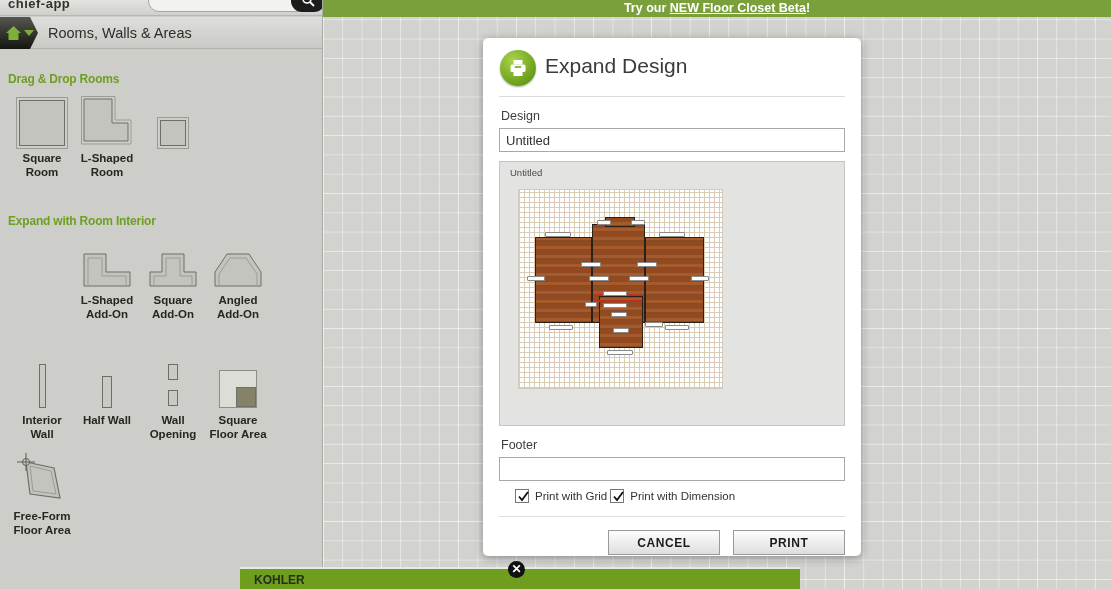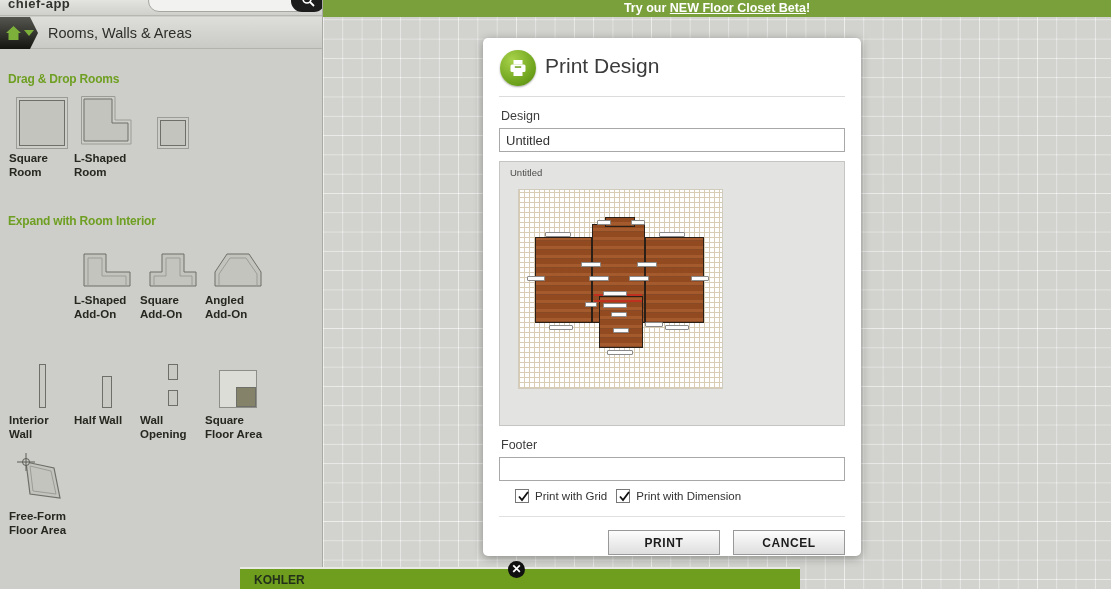--- a/index.html
+++ b/index.html
@@ -91,21 +91,21 @@
   .sec-title {
     font-size: 12px; font-weight: bold; color: #6f9f22;
     margin: 0 0 8px 8px; letter-spacing: -.2px;
   }
   .grp { position: absolute; width: 323px; }
   #grp-rooms     { top: 22px; }
   #grp-additions { top: 164px; }
   #grp-walls     { top: 306px; }
 
   .tiles { position: relative; height: 100px; }
-  .tile { position: absolute; width: 66px; }
+  .tile { position: absolute; width: 66px; text-align: center; }
   .tile .art {
     position: relative; height: 52px; margin: 0 auto 6px;
     display: flex; align-items: flex-end; justify-content: center;
   }
   .tile .lbl {
     font-size: 11.5px; line-height: 13.5px; color: #26271f; font-weight: 600;
   }
   .t0 { left: 9px; } .t1 { left: 74px; } .t2 { left: 140px; } .t3 { left: 205px; }
 
   .sq-room { width: 46px; height: 46px; background: #c3c4bd; border: 1px solid #6e6f68; outline: 1px solid #9b9c95; outline-offset: 2px; }
@@ -180,21 +180,21 @@
     background-image:
       repeating-linear-gradient(0deg, rgba(0,0,0,.18) 0 1px, transparent 1px 9px),
       repeating-linear-gradient(0deg, rgba(255,190,130,.10) 0 4px, rgba(80,35,12,.12) 4px 9px);
   }
   .pv-dim {
     position: absolute; height: 5px; background: #fdfdfd;
     border: .5px solid #8a8a8a; border-radius: 1px;
   }
   .pv-red { position: absolute; background: #c03020; }
 
-  .checks { display: flex; align-items: center; gap: 9px; margin: 8px 0 0 16px; }
+  .checks { display: flex; align-items: center; gap: 3px; margin: 8px 0 0 16px; }
   .cb-wrap { display: flex; align-items: center; gap: 6px; }
   .cb {
     position: relative; width: 14px; height: 14px;
     background: #fff; border: 1px solid #777;
   }
   .cb svg { position: absolute; left: 1px; top: 0px; }
   .cb-label { font-size: 11.5px; color: #333; }
 
   .foot-sep { height: 1px; background: #e0e0e0; margin: 13px 16px 0; }
   .modal-foot {
@@ -368,21 +368,21 @@
   <div class="modal">
     <div class="modal-head">
       <div class="printer-badge">
         <svg width="20" height="20" viewBox="0 0 20 20">
           <rect x="5.5" y="2" width="9" height="4.5" fill="#fff"></rect>
           <rect x="2.5" y="6.5" width="15" height="7.5" rx="1.5" fill="#fff"></rect>
           <rect x="5.5" y="12" width="9" height="6" fill="#fff"></rect>
           <rect x="6.8" y="8.3" width="6.4" height="1.5" fill="#6ba01a"></rect>
         </svg>
       </div>
-      <div class="modal-title">Print Design</div>
+      <div class="modal-title">Expand Design</div>
     </div>
     <div class="modal-sep"></div>
 
     <div class="modal-body">
       <div class="field-label">Design</div>
       <input class="text-input" type="text" value="Untitled" style="">
 
       <div class="preview">
         <div class="pv-title">Untitled</div>
         <div class="pv-sheet">
@@ -436,18 +436,18 @@
               <path d="M2 6.5 L5 10 L11 2" fill="none" stroke="#111" stroke-width="1.8"></path>
             </svg>
           </div>
           <div class="cb-label">Print with Dimension</div>
         </div>
       </div>
     </div>
 
     <div class="foot-sep"></div>
     <div class="modal-foot">
+      <button class="btn">CANCEL</button>
       <button class="btn">PRINT</button>
-      <button class="btn">CANCEL</button>
     </div>
   </div>
 
 </div>
 
 </body></html>

